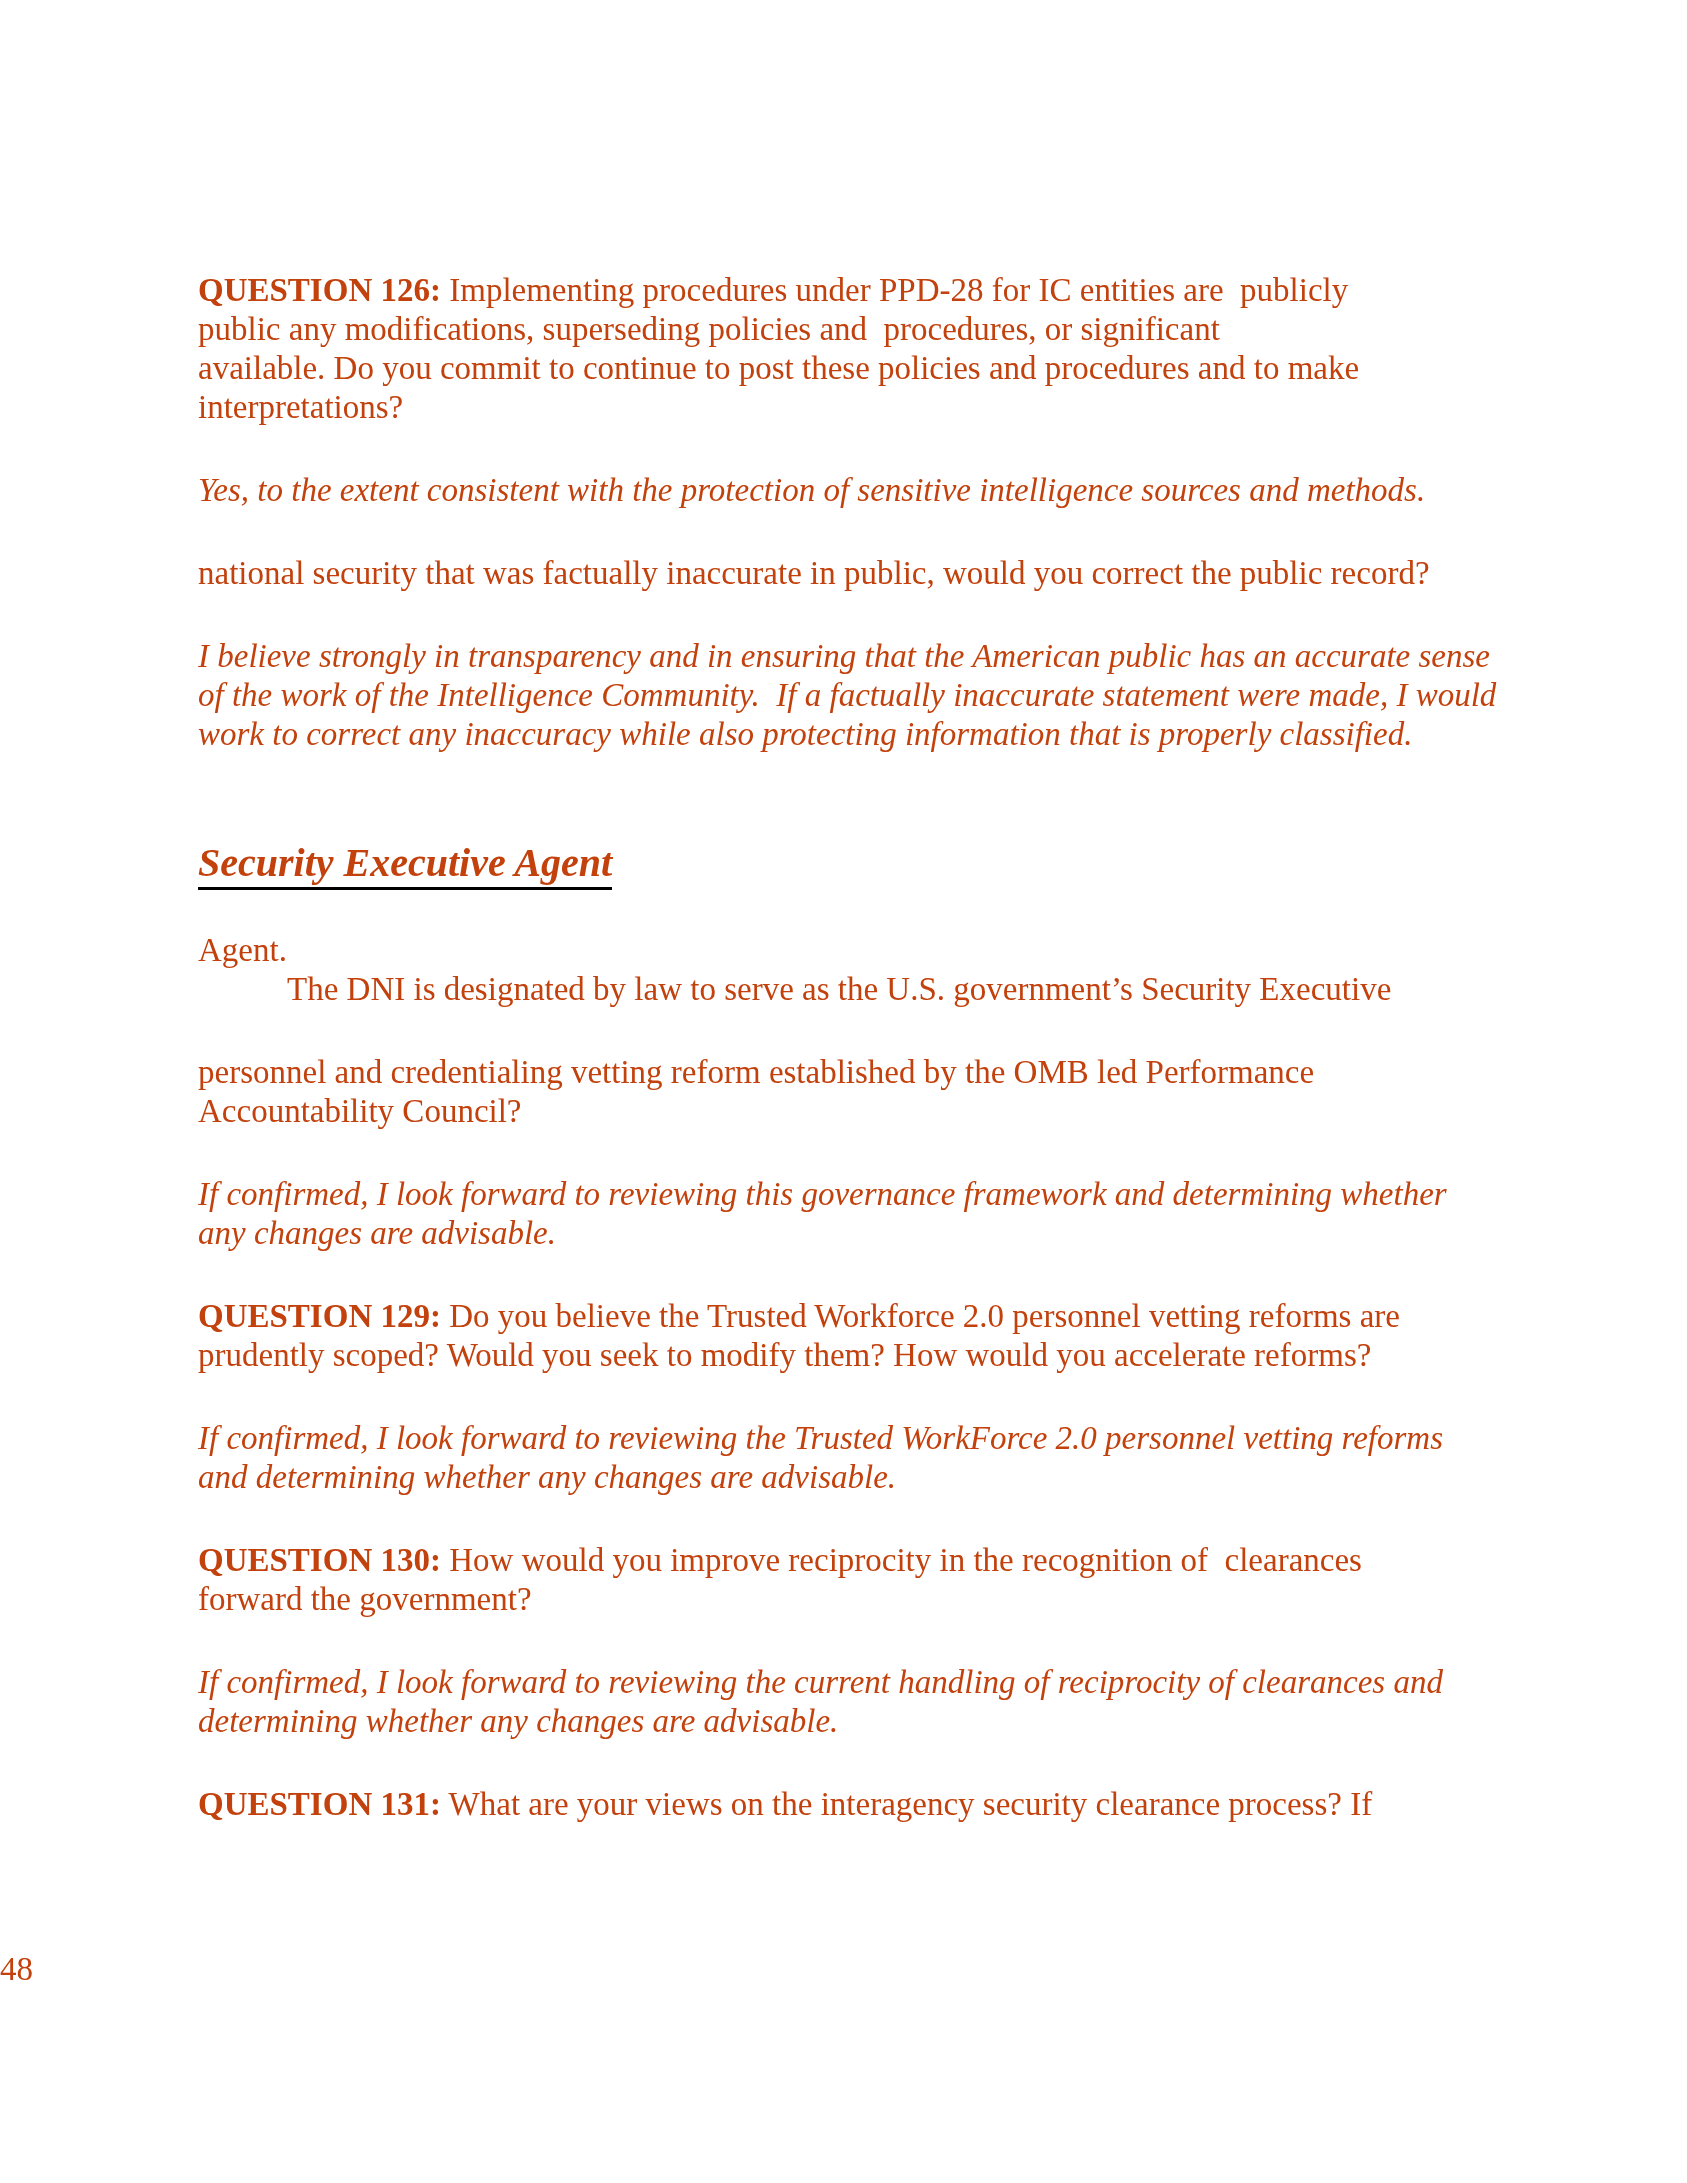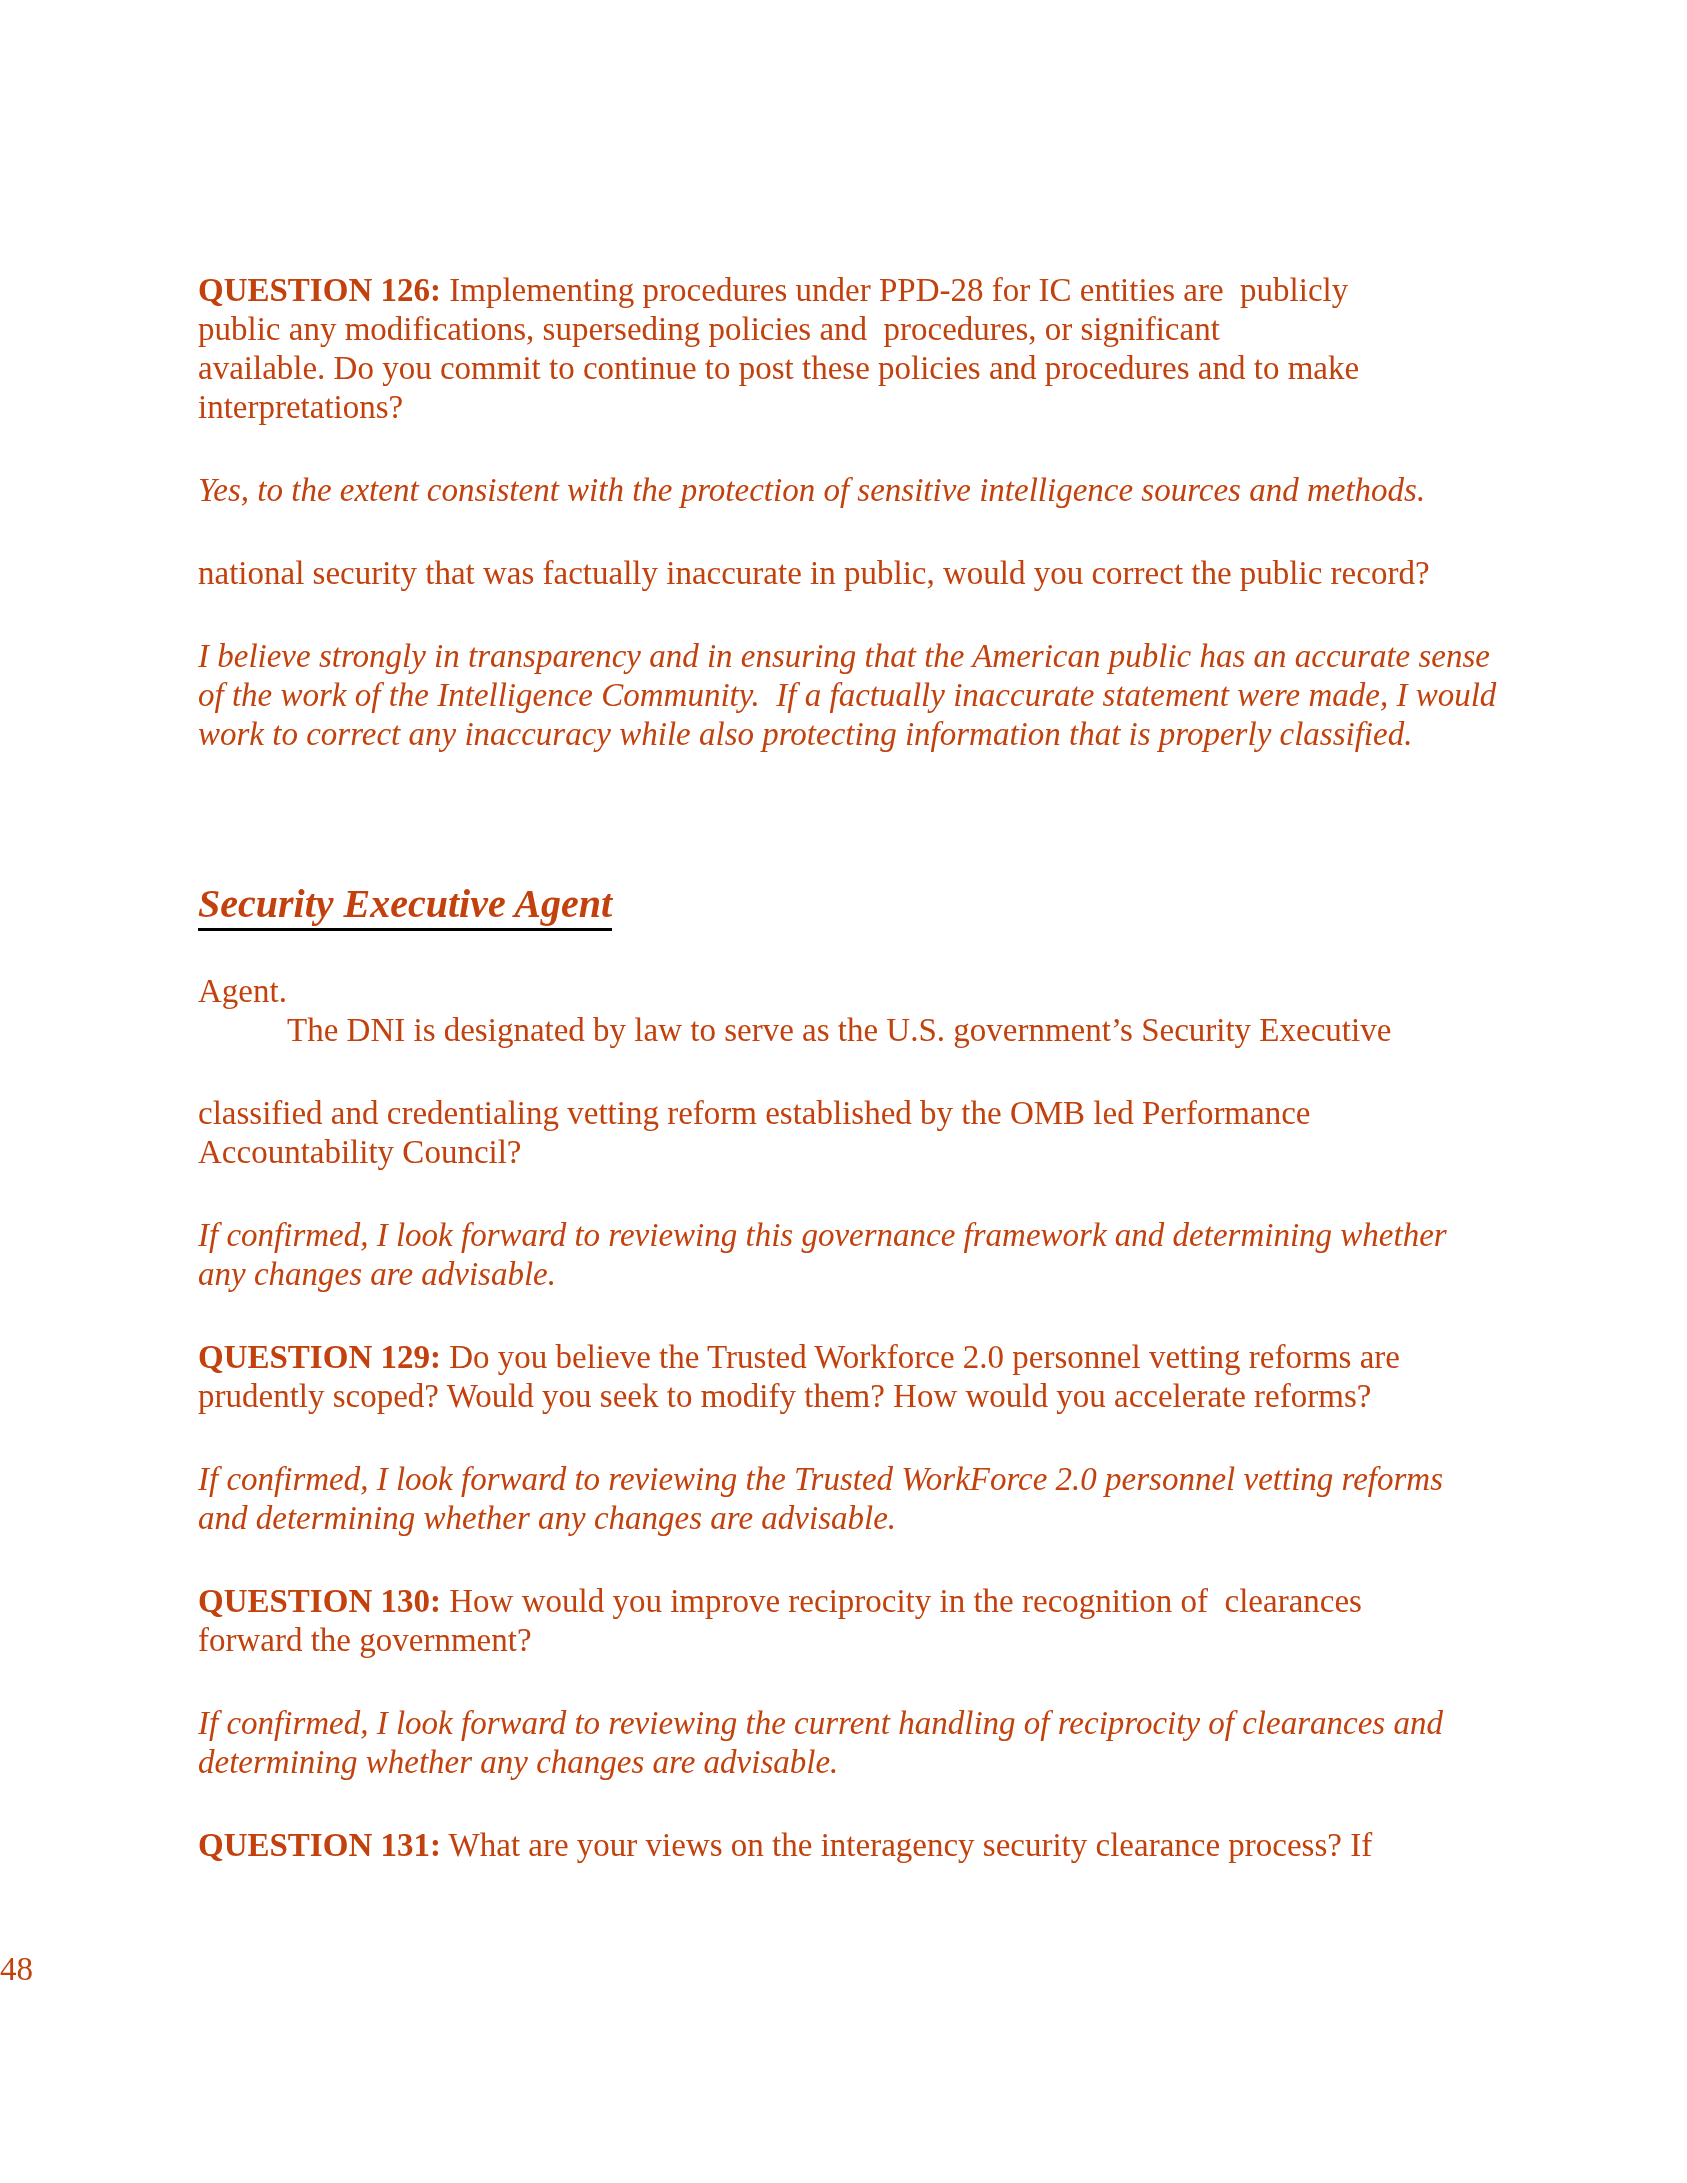--- a/index.html
+++ b/index.html
@@ -47,21 +47,20 @@
     font-size: 40px;
     line-height: 46px;
     font-weight: bold;
     font-style: italic;
   }
   .section-heading .underlined {
     display: inline-block;
     border-bottom: 3.3px solid #000000;
     padding-bottom: 1.3px;
     white-space: pre;
-    margin-top: 41px;
   }
   .page-footer {
     position: absolute;
     left: 0;
     top: 1950px;
     width: 1687px;
     text-align: left;
     font-size: 33px;
     line-height: 39px;
   }
@@ -96,21 +95,21 @@
     <h1 class="section-heading">
       <span class="underlined">Security Executive Agent</span>
     </h1>
 
     <p class="para body-text">
       <span class="line">Agent.</span>
       <span class="line indent">The DNI is designated by law to serve as the U.S. government’s Security Executive</span>
     </p>
 
     <p class="para question">
-      <span class="line">classified and credentialing vetting reform established by the OMB led Performance</span>
+      <span class="line">personnel and credentialing vetting reform established by the OMB led Performance</span>
       <span class="line">Accountability Council?</span>
     </p>
 
     <p class="para answer">
       <span class="line">If confirmed, I look forward to reviewing this governance framework and determining whether</span>
       <span class="line">any changes are advisable.</span>
     </p>
 
     <p class="para question">
       <span class="line"><b class="qlabel">QUESTION 129:</b><span> Do you believe the Trusted Workforce 2.0 personnel vetting reforms are</span></span>

